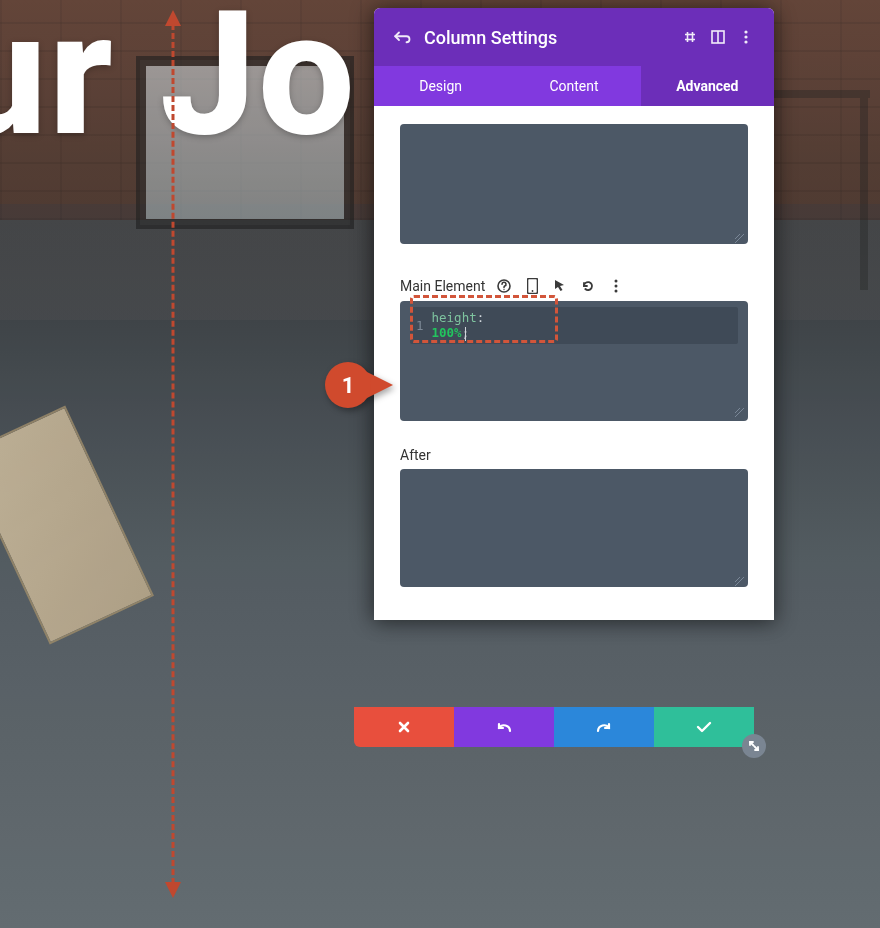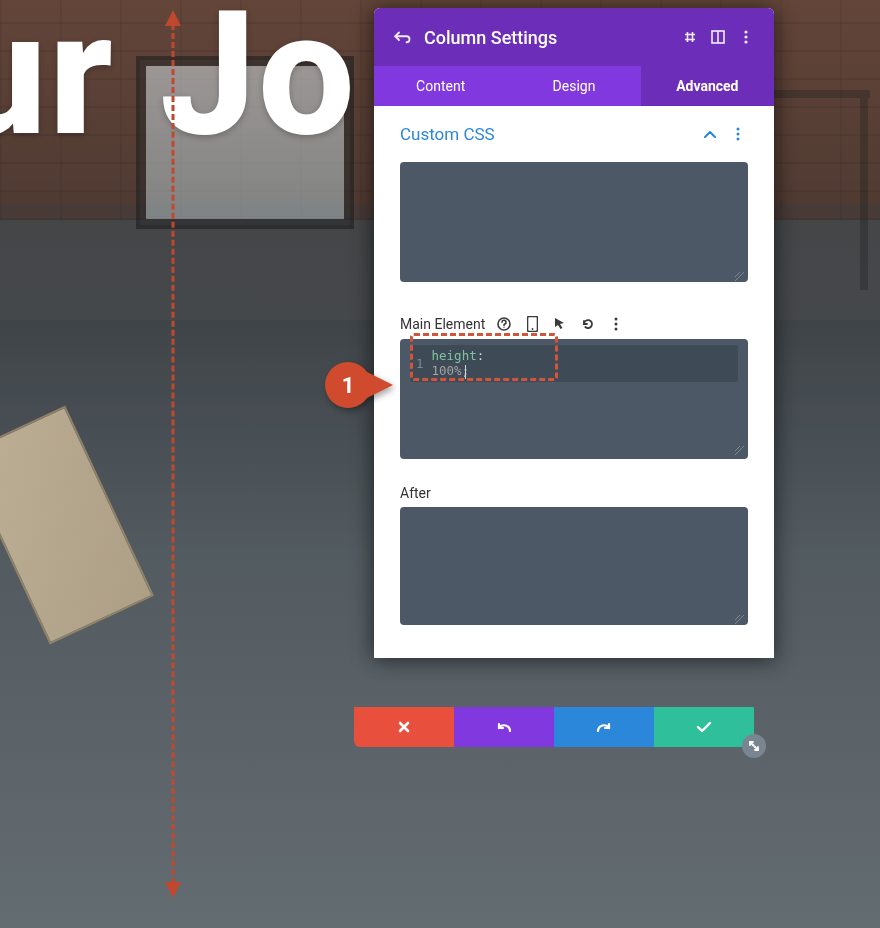--- a/index.html
+++ b/index.html
@@ -145,21 +145,21 @@
     position:relative;
   }
   .main-el-line {
     width:100%; background:#3f4a57; border-radius:2px;
     padding:3px 6px; display:flex; gap:8px; align-items:center;
     color:#d0d6dc;
   }
   .tok-ln  { color:#7d8996; }
   .tok-key { color:#7ec39f; }
   .tok-col { color:#d0d6dc; }
-  .tok-num { color:#a3a3a3; }
+  .tok-num { color:#22c55e;font-weight:bold; }
   .tok-sem { color:#d0d6dc; }
   .caret {
     display:inline-block; width:1px; height:14px; background:#d0d6dc;
     margin-left:-4px; vertical-align:middle;
   }
   textarea::-webkit-resizer { display:none; }
   .resizer {
     position:absolute; right:3px; bottom:3px; width:10px; height:10px;
     background:
       linear-gradient(135deg, transparent 0 3px, #7a8797 3px 4px, transparent 4px 6px, #7a8797 6px 7px, transparent 7px);
@@ -260,41 +260,26 @@
     <div class="icon-btn">
       <svg width="4" height="14" viewBox="0 0 4 14" fill="#fff">
           <circle cx="2" cy="2" r="1.6"></circle>
           <circle cx="2" cy="7" r="1.6"></circle>
           <circle cx="2" cy="12" r="1.6"></circle>
         </svg>
     </div>
   </div>
 
   <div class="panel-tabs">
+    <div class="tab">Design</div>
     <div class="tab">Content</div>
-    <div class="tab">Design</div>
     <div class="tab active">Advanced</div>
   </div>
 
   <div class="panel-body">
-    <div class="section-header">
-      <span class="title">Custom CSS</span>
-      <span class="icon-btn">
-        <svg width="12" height="8" viewBox="0 0 12 8" fill="none" stroke="#2b87da" stroke-width="2" stroke-linecap="round" stroke-linejoin="round">
-            <path d="M1 7l5-5 5 5"></path>
-          </svg>
-      </span>
-      <span class="icon-btn">
-        <svg width="4" height="14" viewBox="0 0 4 14" fill="#2b87da">
-            <circle cx="2" cy="2" r="1.5"></circle>
-            <circle cx="2" cy="7" r="1.5"></circle>
-            <circle cx="2" cy="12" r="1.5"></circle>
-          </svg>
-      </span>
-    </div>
 
     <div class="code-wrap">
       <textarea class="code-area h-small" style=""></textarea>
       <div class="resizer"></div>
     </div>
 
     <div class="field-label" style="margin-top:30px">
       <span>Main Element</span>
       <span class="tool-icons">
         <span class="tool">

